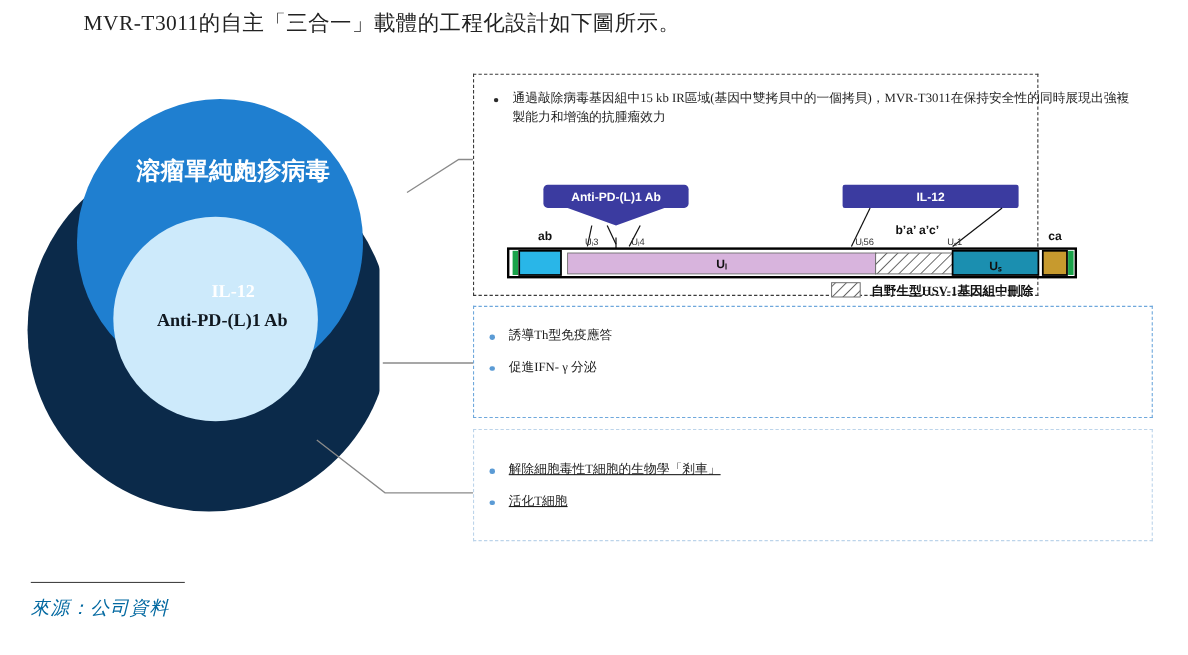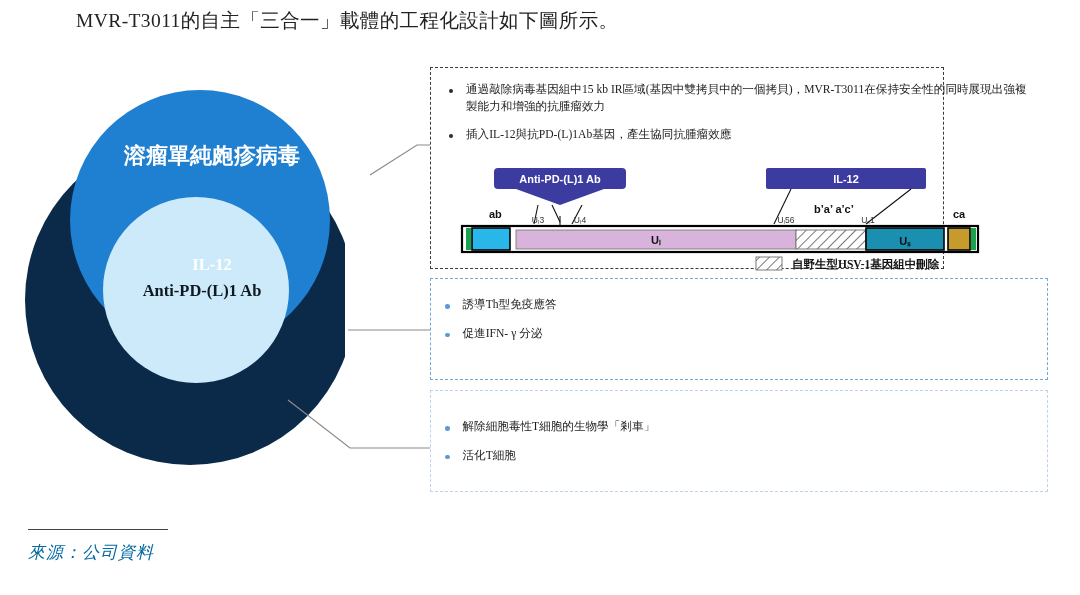--- a/index.html
+++ b/index.html
@@ -50,21 +50,21 @@
     flex:0 0 auto;width:4px;height:4px;border-radius:50%;
     background:#2b2b2b;margin-top:7px;margin-right:13px;
   }
   .bullet.light .dot{background:#5b9bd5;width:4.5px;height:4.5px;}
   .bullet .txt{flex:1 1 auto;}
 
   .b1{left:18px;top:14px;width:588px;}
   .b2{left:14px;top:18px;width:560px;}
   .b2 .bullet{margin-bottom:12px;font-size:11.6px;}
   .b3{left:14px;top:28px;width:560px;}
-  .b3 .bullet{margin-bottom:12px;font-size:11.6px;}
+  .b3 .bullet{margin-bottom:12px;font-size:11.6px;text-decoration:underline;}
 
   
   .genemap{position:absolute;left:455px;top:160px;width:540px;height:108px;}
 
   
   .foot-rule{position:absolute;left:28px;top:529px;width:140px;height:0;border-top:1.6px solid #444;}
   .foot-text{
     position:absolute;left:28px;top:541px;
     font-size:17px;font-style:italic;color:#0369a1;
     font-family:"Liberation Serif","DejaVu Serif",serif;
@@ -110,24 +110,20 @@
     <polyline points="348,330 417,330 430,330" fill="none" stroke="#8a8a8a" stroke-width="1.2"></polyline>
     <polyline points="288,400 350,448 417,448 430,448" fill="none" stroke="#8a8a8a" stroke-width="1.2"></polyline>
   </svg>
 
   <div class="panel panel-1">
     <div class="bullets b1">
       <div class="bullet">
         <span class="dot"></span>
         <span class="txt">通過敲除病毒基因組中15 kb IR區域(基因中雙拷貝中的一個拷貝)，MVR-T3011在保持安全性的同時展現出強複製能力和增強的抗腫瘤效力</span>
       </div>
-      <div class="bullet">
-        <span class="dot"></span>
-        <span class="txt">插入IL-12與抗PD-(L)1Ab基因，產生協同抗腫瘤效應</span>
-      </div>
     </div>
 
     <div class="genemap" style="left:25px;top:96px;">
       <svg width="540" height="108" viewBox="0 0 540 108" xmlns="http://www.w3.org/2000/svg">
         <defs>
           <pattern id="hatch" width="7" height="7" patternTransform="rotate(45)" patternUnits="userSpaceOnUse">
             <rect width="7" height="7" fill="#ffffff"></rect>
             <line x1="0" y1="0" x2="0" y2="7" stroke="#555" stroke-width="1.6"></line>
           </pattern>
         </defs>

